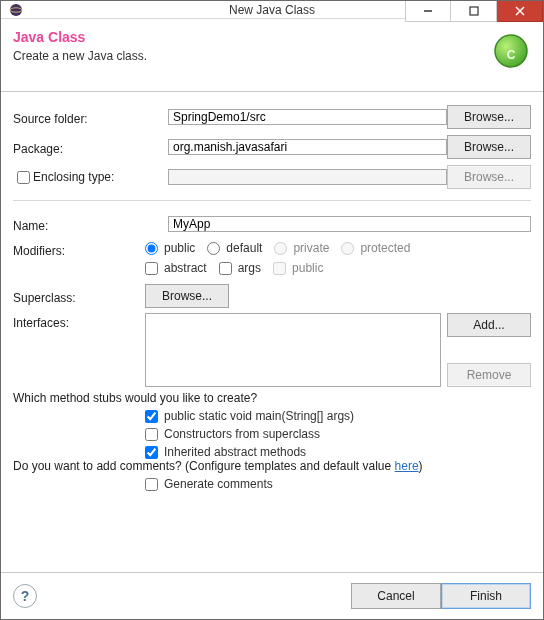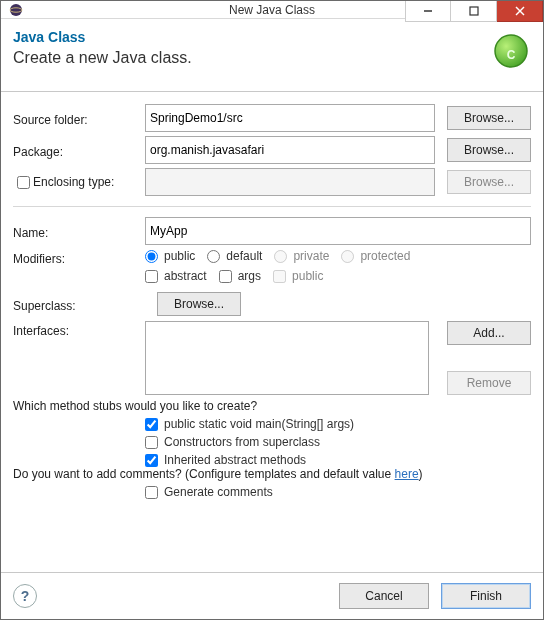--- a/index.html
+++ b/index.html
@@ -12,34 +12,34 @@
   .titlebar .title { position: absolute; left: 0; right: 0; text-align: center; font-size: 12px; color:#333; }
   .win-controls { margin-left: auto; display: flex; height: 100%; }
   .win-btn { width: 46px; height: 22px; display:flex;align-items:center;justify-content:center; background:#fff; border:1px solid #ccc; border-top:none; margin-top:-1px; }
   .win-btn + .win-btn { border-left:none; }
   .win-btn.close { background:#c84031; color:#fff; border-color:#a8342a; }
   .win-btn svg { display:block; }
 
   
   .header { padding: 10px 12px 14px; border-bottom: 1px solid #c8c8c8; display:flex; align-items:flex-start; }
   .header-left { flex:1; }
-  .header h1 { font-size: 14px; font-weight: 600; margin: 0 0 4px 0; color:#0369a1; }
-  .header .sub { font-size: 16px; color:#333; margin:0; }
+  .header h1 { font-size: 14px; font-weight: 600; margin: 0 0 4px 0; color:#ec4899; }
+  .header .sub { font-size: 12px; color:#333; margin:0; }
   .header-icon { width: 48px; height: 48px; }
 
   
   .body { padding: 12px 12px 8px; flex:1; overflow:auto; }
   .form-row { display:flex; align-items:center; margin-bottom:4px; min-height:26px; }
   .form-row.top { align-items:flex-start; }
   .lbl { width: 132px; flex-shrink:0; color:#222; padding-top:3px; text-decoration: none; }
   .lbl.check { display:flex; align-items:center; padding-top:0;}
   .field { flex:1; display:flex; align-items:center; }
-  input[type=text].txt { flex:1; height:28px; border:1px solid #a9a9a9; padding:0 4px; background:#fff; color:#000; }
+  input[type=text].txt { flex:1; height:16px; border:1px solid #a9a9a9; padding:0 4px; background:#fff; color:#000;margin-left:23px; }
   input[type=text].txt[disabled] { background:#f4f4f4; color:#888; }
-  .btn { width: 84px; height: 24px; margin-left: 12px; background:#eaeaea; border:1px solid #a5a5a5; color:#222; cursor:default; text-align:center; padding:0; }
+  .btn { width: 84px; height: 24px; margin-left: 0; background:#eaeaea; border:1px solid #a5a5a5; color:#222; cursor:default; text-align:center; padding:0; }
   .btn[disabled] { color:#888; border-color:#c7c7c7; background:#f1f1f1; }
 
   .sep { height:1px; background:#d7d7d7; margin: 10px 0; }
 
   .inline-opts { display:flex; flex-wrap:wrap; align-items:center; gap:4px 12px; }
   .opt { display:inline-flex; align-items:center; gap:6px; color:#333; }
   .opt.disabled { color:#888; }
   .opt input { margin:0; }
 
   .interfaces-box { flex:1; height:74px; border:1px solid #a9a9a9; background:#fff; }

